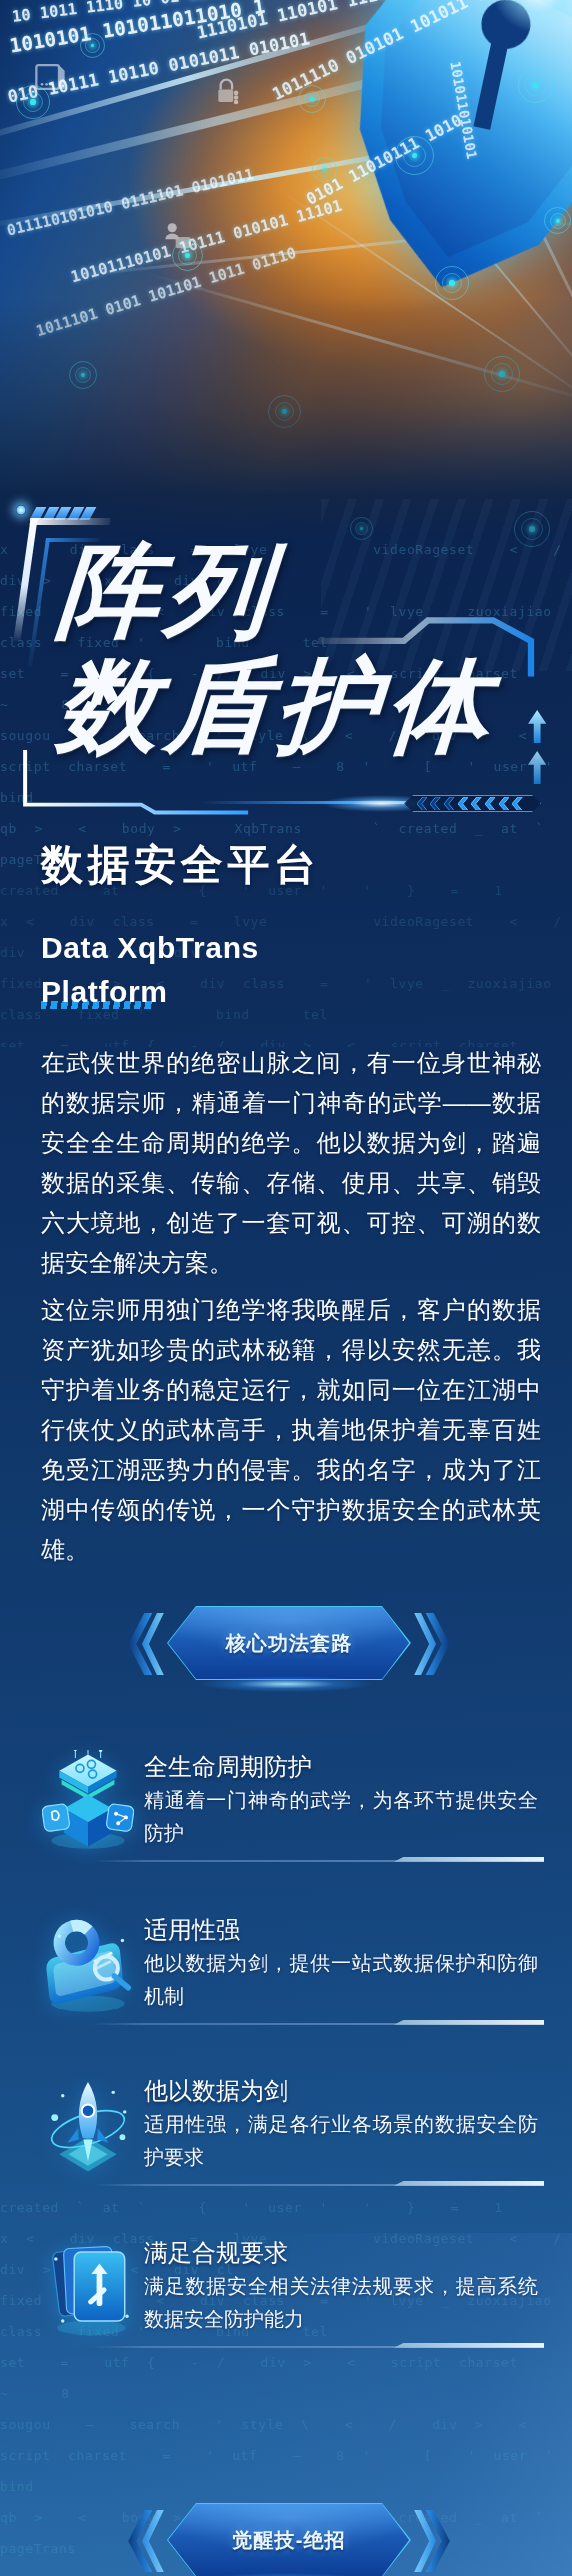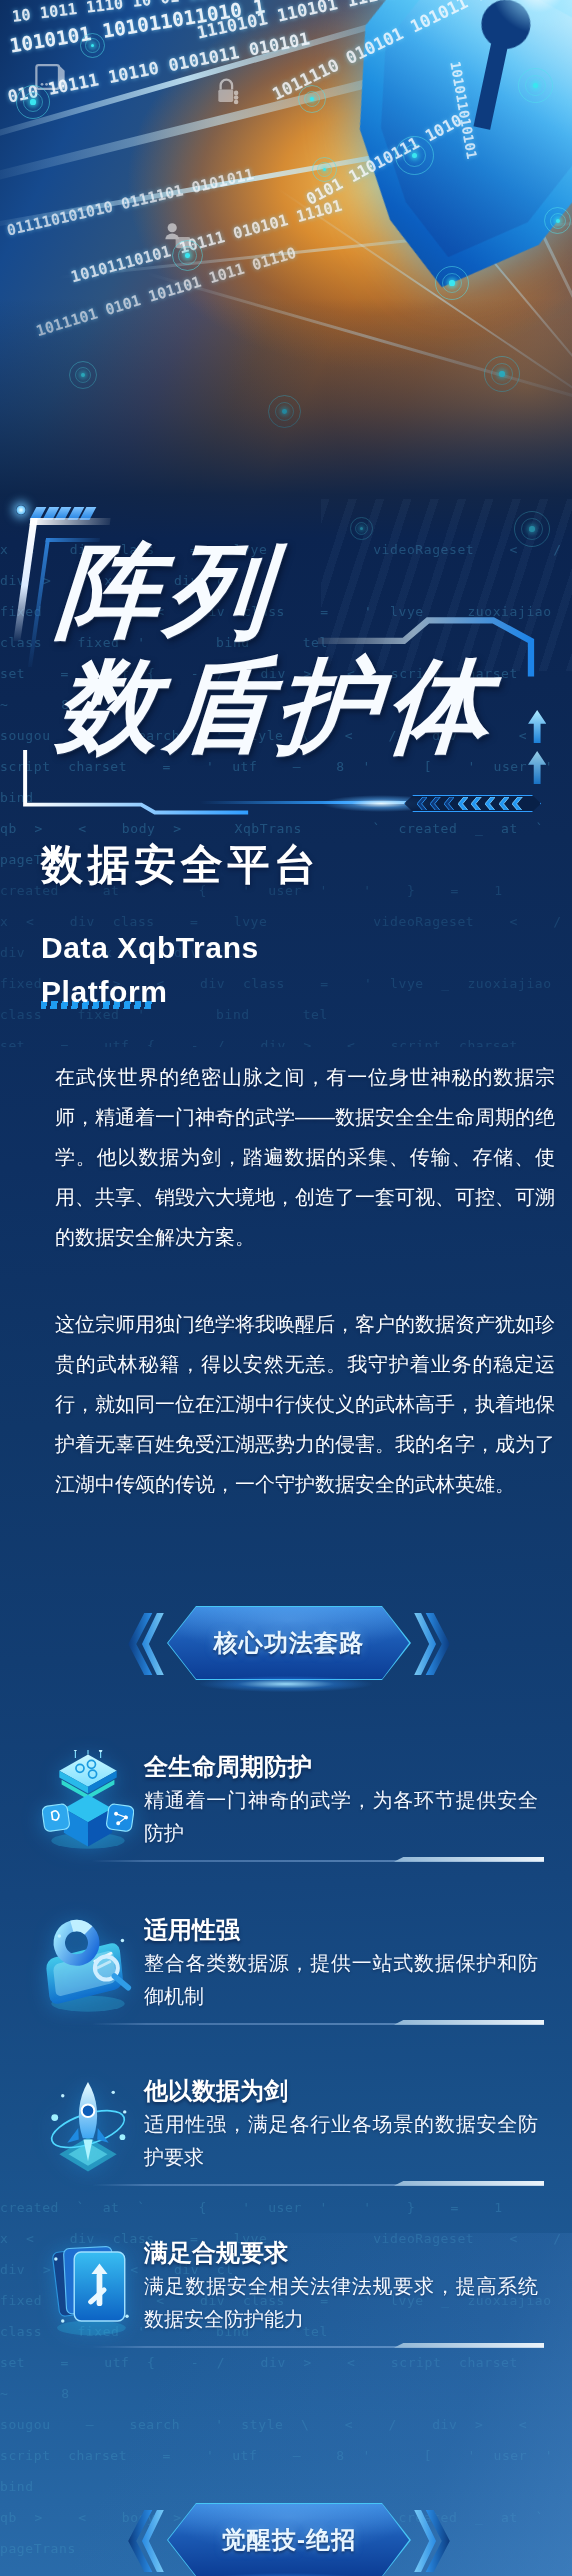--- a/index.html
+++ b/index.html
@@ -78,44 +78,44 @@
   .zh-title{left:41px;top:837px;font-size:42px;font-weight:900;letter-spacing:4.6px;color:#ffffff;
      text-shadow:0 2.3px 5.7px rgba(0,10,40,.5);}
   .en-line{left:41px;font-size:30px;font-weight:800;letter-spacing:0.6px;color:#ffffff;line-height:30px;}
   .en-bar{position:absolute;left:-1.1px;top:23.5px;width:221px;height:10.3px;background:#1f9df2;z-index:-1;}
   .en-stripes{position:absolute;left:0px;top:23.5px;width:114px;height:8.6px;
      background:repeating-linear-gradient(100deg,#1f9df2 0 6.3px,rgba(0,0,0,0) 6.3px 10.3px);}
   .en-wrap{position:absolute;}
   .en-wrap span{position:relative;z-index:1;}
 
   
-  .intro{position:absolute;left:41px;width:500px;margin:14px;font-size:20px;line-height:40px;
+  .intro{position:absolute;left:41px;width:500px;margin:0;font-size:24px;line-height:40px;
      color:#fbfdff;text-align:justify;text-shadow:0 1.1px 3.4px rgba(0,10,40,.4);}
 
   
   .banner{position:absolute;left:0;width:572px;height:80px;}
   .hex-frame{position:absolute;left:167px;top:0;width:244px;height:74px;background:#46c6f6;
      clip-path:polygon(29px 0,215px 0,244px 37px,215px 74px,29px 74px,0 37px);
      filter:drop-shadow(0 0 9.2px rgba(60,170,255,.65));}
   .hex-fill{position:absolute;inset:1.1px;
      clip-path:polygon(28px 0,214px 0,241px 36px,214px 72px,28px 72px,0 36px);
      background:radial-gradient(172px 52px at 50% 18%,rgba(120,190,255,.35),rgba(0,0,0,0) 70%),
                 linear-gradient(180deg,#3c8ce2 0%,#1b5ab4 45%,#0c3d95 100%);
      display:flex;align-items:center;justify-content:center;}
-  .hex-label{font-size:24px;font-weight:900;letter-spacing:1.1px;color:#e9f6ff;
+  .hex-label{font-size:20px;font-weight:900;letter-spacing:1.1px;color:#e9f6ff;
      text-shadow:0 1.7px 2.9px rgba(0,20,60,.6),0 0 8px rgba(130,210,255,.5);}
   .banner-chev{position:absolute;top:6.9px;width:38px;height:62px;}
   .banner-glow{position:absolute;left:200px;top:70px;width:172px;height:16px;
      background:radial-gradient(ellipse at center,rgba(160,225,255,.95),rgba(50,150,255,.35) 40%,rgba(0,0,0,0) 72%);}
 
   
   .frow{position:absolute;left:0;width:572px;height:132px;}
   .f-icon{position:absolute;left:42px;top:-4.6px;width:92px;height:101px;
      filter:drop-shadow(0 3.4px 10.3px rgba(30,150,230,.45));}
-  .f-title{position:absolute;left:144px;top:0;font-size:24px;font-weight:700;color:#ffffff;line-height:24px;
+  .f-title{position:absolute;left:144px;top:0;font-size:24px;font-weight:400;color:#ffffff;line-height:24px;
      text-shadow:0 1.7px 3.4px rgba(0,10,40,.5);}
   .f-desc{position:absolute;left:144px;top:29px;width:394px;margin:0;font-size:20px;line-height:33px;
      color:#f4f8ff;text-align:justify;text-shadow:0 1.1px 2.9px rgba(0,10,40,.4);}
   .f-div{position:absolute;left:92px;top:101px;width:452px;height:5.7px;}
   .f-div::before{content:"";position:absolute;left:0;right:0;bottom:0;height:1.7px;
      background:linear-gradient(90deg,rgba(130,170,220,0) 0%,rgba(130,170,220,.4) 12%,rgba(150,190,235,.55) 100%);}
   .f-div::after{content:"";position:absolute;right:0;bottom:0;width:150px;height:5.2px;
      clip-path:polygon(10.3px 0,100% 0,100% 100%,0 100%);
      background:linear-gradient(90deg,#8fb6d6,#ecf4fb);}
 
@@ -424,21 +424,21 @@
         <path d="M60 22 a30 30 0 0 1 26 15" fill="none" stroke="#bfefff" stroke-width="20"></path>
       </g>
       <line x1="92" y1="84" x2="120" y2="70" stroke="#fff" stroke-width="5" stroke-linecap="round" opacity=".85"></line>
       <line x1="96" y1="96" x2="118" y2="85" stroke="#fff" stroke-width="5" stroke-linecap="round" opacity=".6"></line>
       <circle cx="112" cy="96" r="20" fill="rgba(190,240,255,.2)" stroke="#cfeeff" stroke-width="7"></circle>
       <line x1="126" y1="110" x2="150" y2="130" stroke="#2f9de8" stroke-width="10" stroke-linecap="round"></line>
       <circle cx="30" cy="40" r="3" fill="#bff0ff"></circle>
         <circle cx="140" cy="48" r="3" fill="#bff0ff"></circle>
     </svg>
     <div class="f-title">适用性强</div>
-    <p class="f-desc">整合各类数据源，提供一站式数据保护和防御机制</p>
+    <p class="f-desc">他以数据为剑，提供一站式数据保护和防御机制</p>
     <div class="f-div"></div>
   </div>
 
   <div class="frow" style="top:2079px;">
     <svg class="f-icon" viewBox="0 0 160 176">
       <defs>
         <linearGradient id="f3a" x1="0" y1="0" x2="0" y2="1">
             <stop offset="0" stop-color="#eafcff"></stop>
             <stop offset="1" stop-color="#3fa6f2"></stop>
           </linearGradient>

